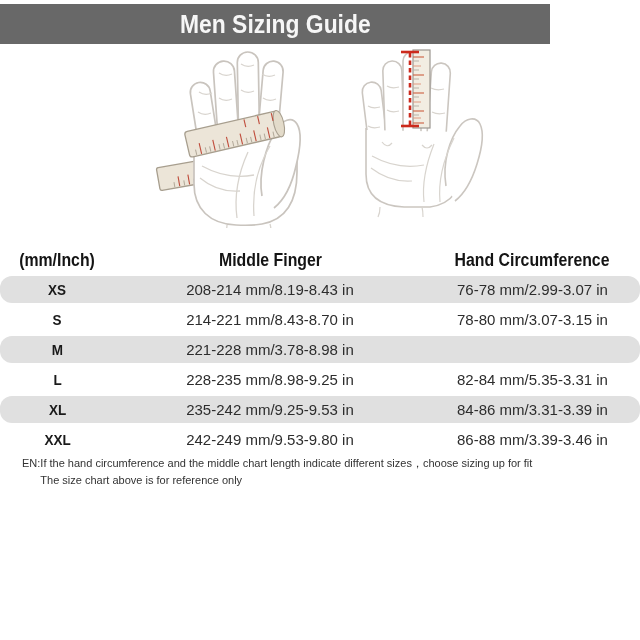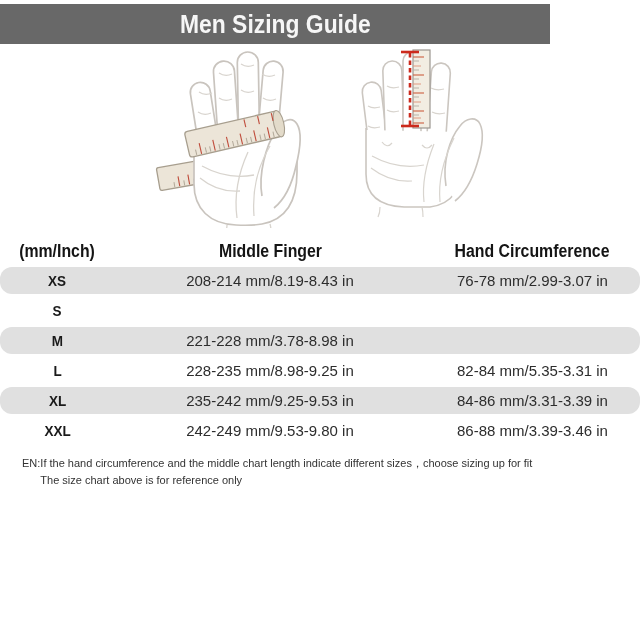--- a/index.html
+++ b/index.html
@@ -14,21 +14,21 @@
   }
   .titlebar .title{
     color:#f6f6f6;font-size:26px;font-weight:700;letter-spacing:0px;
     display:inline-block;transform:scaleX(0.88);white-space:nowrap;
   }
   
   .illus{position:absolute;}
   .illus-left{left:150px;top:46px;}
   .illus-right{left:358px;top:44px;}
   
-  .size-table{position:absolute;top:235px;left:0;width:640px;}
+  .size-table{position:absolute;top:244px;left:0;width:640px;}
   .thead,.trow{
     display:grid;grid-template-columns:95px 330px 195px;
     padding:0 10px;align-items:center;
   }
   .thead{height:32px;}
   .thead .th{
     text-align:center;font-weight:700;font-size:18px;color:#141414;white-space:nowrap;
   }
   .thead .th span{display:inline-block;transform:scaleX(0.88);white-space:nowrap;}
   .tbody{margin-top:0px;}
@@ -204,20 +204,22 @@
       <div class="th"><span>Hand Circumference</span></div>
     </div>
     <div class="tbody">
       <div class="trow striped">
         <div class="td size"><span>XS</span></div>
         <div class="td">208-214 mm/8.19-8.43 in</div>
         <div class="td">76-78 mm/2.99-3.07 in</div>
       </div>
       <div class="trow">
         <div class="td size"><span>S</span></div>
+        <div class="td">214-221 mm/8.43-8.70 in</div>
+        <div class="td">78-80 mm/3.07-3.15 in</div>
       </div>
       <div class="trow striped">
         <div class="td size"><span>M</span></div>
         <div class="td">221-228 mm/3.78-8.98 in</div>
       </div>
       <div class="trow">
         <div class="td size"><span>L</span></div>
         <div class="td">228-235 mm/8.98-9.25 in</div>
         <div class="td">82-84 mm/5.35-3.31 in</div>
       </div>

